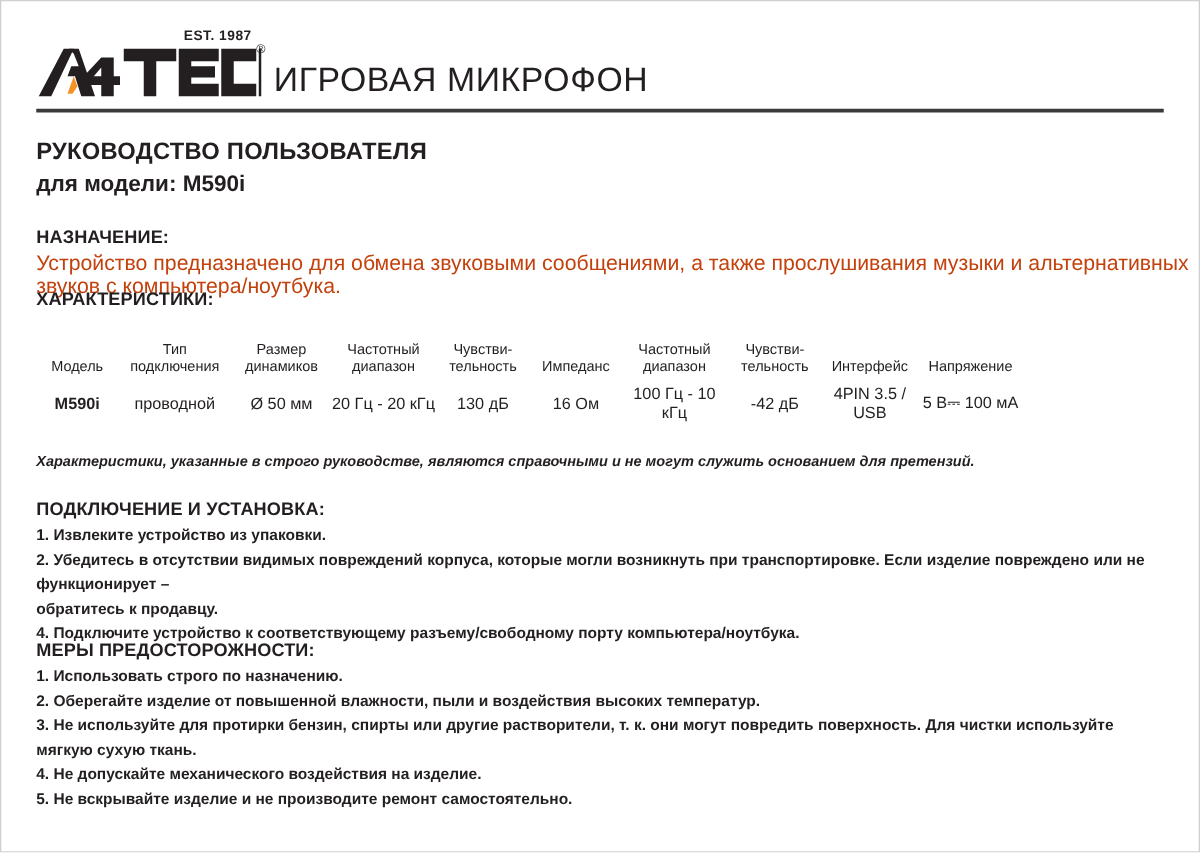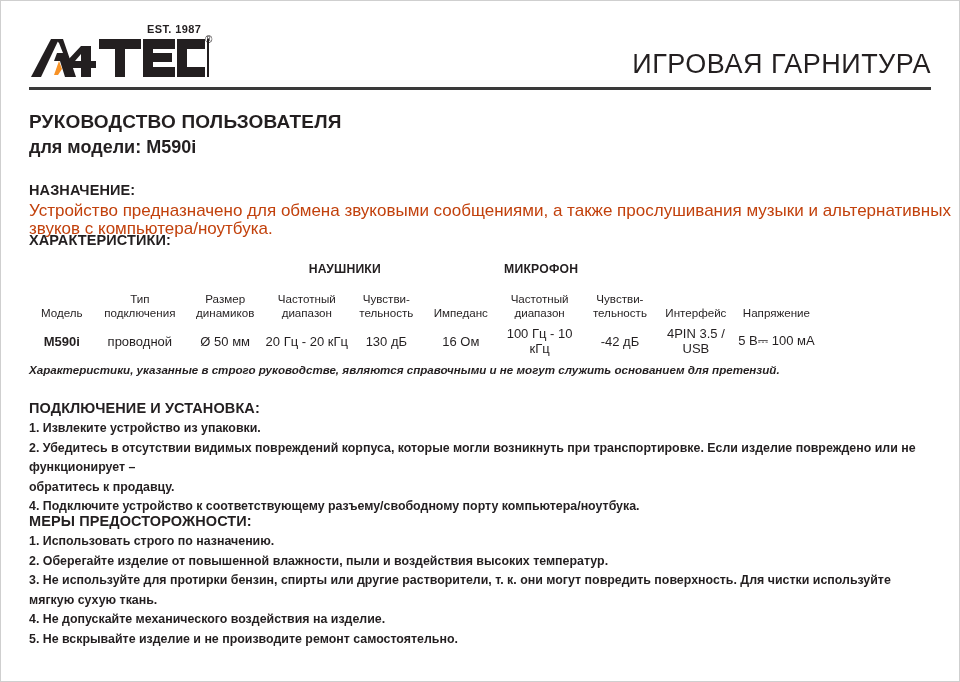--- a/index.html
+++ b/index.html
@@ -25,21 +25,20 @@
 
   
   .header {
     position: absolute;
     left: 28px;
     top: 22px;
     right: 28px;
     height: 58px;
     display: flex;
     align-items: flex-end;
-    justify-content: space-between;
   }
   .logo-wrap {
     position: relative;
     display: block;
     width: 190px;
     height: 58px;
   }
   .logo-est {
     position: absolute;
     left: 118px;
@@ -226,21 +225,21 @@
 
         <polygon points="114,2 146,2 146,12 124,12 124,16 143,16 143,25 124,25 124,30 146,30 146,40 114,40" fill="#231f20"></polygon>
 
         <path d="M176,12 L158,12 L158,30 L176,30 L176,40 L148,40 L148,2 L176,2 Z" fill="#231f20"></path>
 
         <polygon points="178,2 188,2 188,16 200,16 200,2 210,2 210,40 200,40 200,26 188,26 188,40 178,40" fill="#231f20"></polygon>
       </svg>
       <span class="logo-reg">®</span>
     </div>
 
-    <div class="header-title">ИГРОВАЯ ГАРНИТУРА</div>
+    <div class="header-title">ИГРОВАЯ МИКРОФОН</div>
   </div>
 
   <div class="rule"></div>
 
   <div class="doc-title">РУКОВОДСТВО ПОЛЬЗОВАТЕЛЯ</div>
   <div class="doc-subtitle">для модели: M590i</div>
 
   <div class="sec-head" id="sec-purpose-head">НАЗНАЧЕНИЕ:</div>
   <div class="sec-para" id="sec-purpose-text">Устройство предназначено для обмена звуковыми сообщениями, а также прослушивания музыки и альтернативных звуков с компьютера/ноутбука.</div>
 
@@ -253,26 +252,20 @@
         <col class="col-size">
       <col class="col-hfreq">
         <col class="col-hsens">
         <col class="col-imp">
       <col class="col-mfreq">
         <col class="col-msens">
         <col class="col-iface">
         <col class="col-volt">
     </colgroup>
     <thead>
-      <tr class="grp-row">
-        <th colspan="3"></th>
-        <th colspan="2">НАУШНИКИ</th>
-        <th colspan="3">МИКРОФОН</th>
-        <th colspan="2"></th>
-      </tr>
       <tr class="hdr-row">
         <th>Модель</th>
         <th>Тип
 подключения</th>
         <th>Размер
 динамиков</th>
         <th>Частотный
 диапазон</th>
         <th>Чувстви-
 тельность</th>

